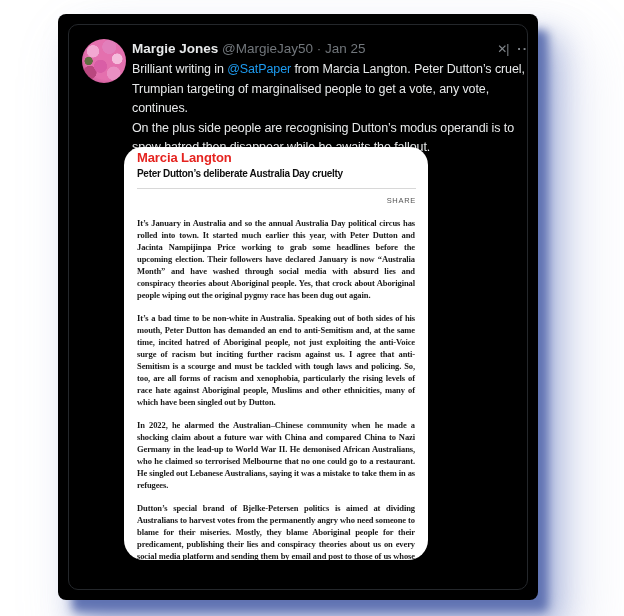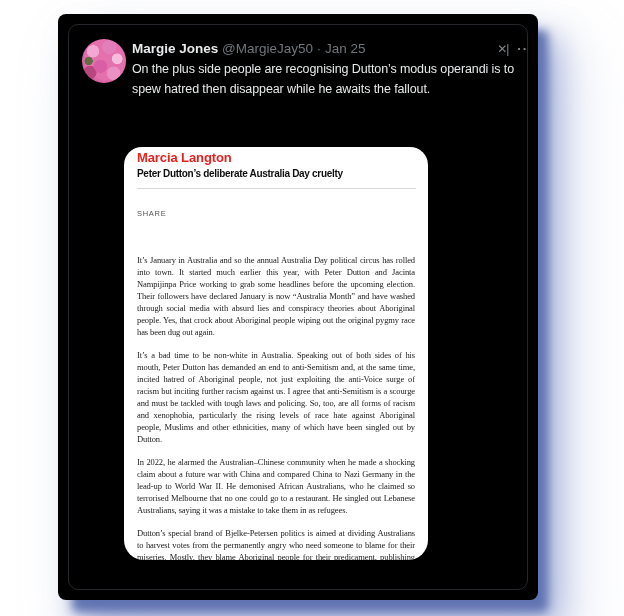--- a/index.html
+++ b/index.html
@@ -66,23 +66,23 @@
   }
   .article-author{
     font-weight:bold;font-size:13px;letter-spacing:-0.1px;color:#e5231f;
   }
   .article-headline{
     font-weight:bold;font-size:10px;line-height:14px;letter-spacing:-0.3px;
     color:#0f0f0f;width:210px;margin-top:2px;
   }
   .article-divider{border:0;border-top:1px solid #d8d8d8;margin:7px 0 0 0;}
   .share-label{
-    font-size:7.5px;letter-spacing:0.7px;color:#555;margin-top:20px;
+    text-align:right;font-size:7.5px;letter-spacing:0.7px;color:#555;margin-top:7px;
   }
-  .article-body{margin-top:36px;}
+  .article-body{margin-top:12px;font-weight:bold;}
   .article-body p{
     font-family:"Liberation Serif", serif;
     font-size:8.5px;line-height:12px;letter-spacing:-0.1px;
     color:#1a1a1a;text-align:justify;margin:0 0 11px 0;width:278px;
   }
 </style>
 </head>
 <body>
 
 <div class="page">
@@ -98,20 +98,21 @@
       <span class="dot-sep">·</span>
       <span class="timestamp">Jan 25</span>
     </div>
 
     <div class="header-icons">
       <span class="muted-icon">✕|</span>
       <span class="more-icon">··</span>
     </div>
 
     <div class="tweet-text">
+      <div><span>Brilliant writing in </span><span class="mention">@SatPaper</span><span> from Marcia Langton. Peter Dutton’s cruel, Trumpian targeting of marginalised people to get a vote, any vote, continues.</span></div>
       <div>On the plus side people are recognising Dutton’s modus operandi is to spew hatred then disappear while he awaits the fallout.</div>
     </div>
 
     <div class="article-card">
       <div class="article-author">Marcia Langton</div>
       <div class="article-headline">Peter Dutton’s deliberate Australia Day cruelty</div>
       <hr class="article-divider">
       <div class="share-label">SHARE</div>
       <div class="article-body">
         <p>It’s January in Australia and so the annual Australia Day political circus has rolled into town. It started much earlier this year, with Peter Dutton and Jacinta Nampijinpa Price working to grab some headlines before the upcoming election. Their followers have declared January is now “Australia Month” and have washed through social media with absurd lies and conspiracy theories about Aboriginal people. Yes, that crock about Aboriginal people wiping out the original pygmy race has been dug out again.</p>

